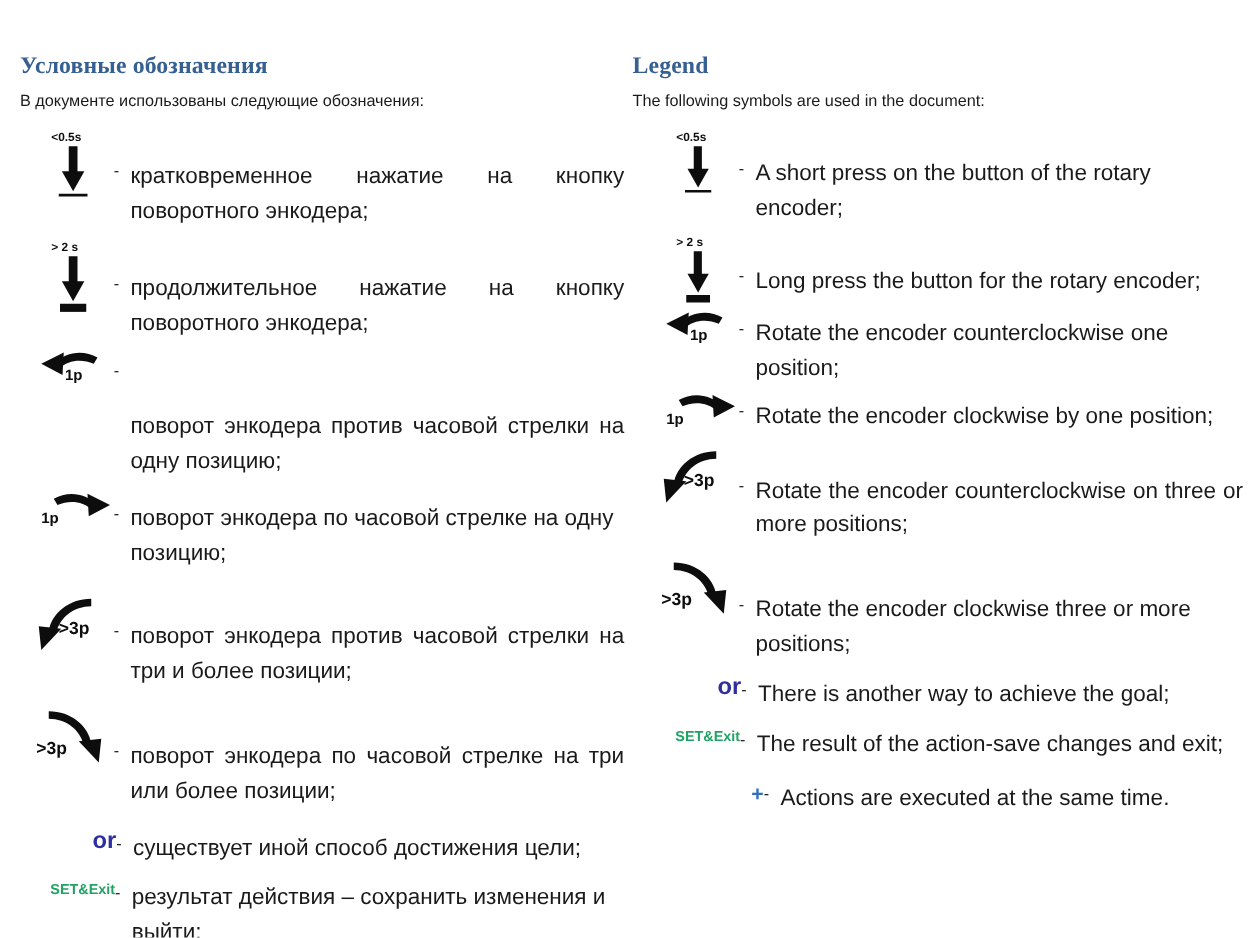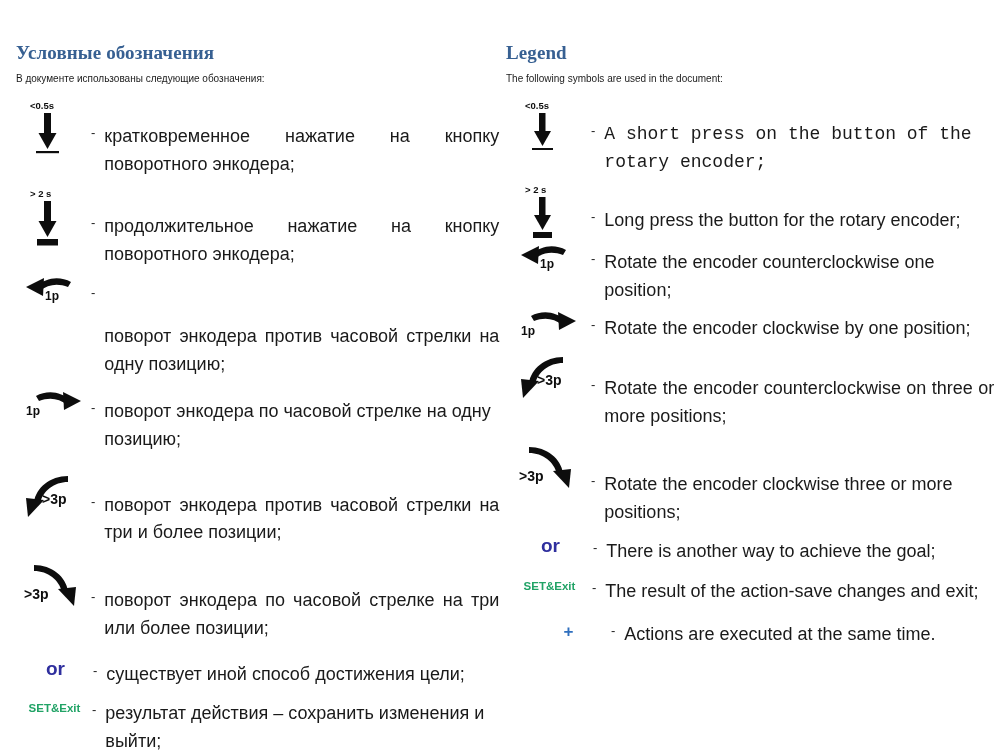--- a/index.html
+++ b/index.html
@@ -29,39 +29,39 @@
   .heading {
     font-family: "Liberation Serif", serif;
     font-weight: bold;
     font-size: 19px;
     color: #376092;
     letter-spacing: 0.1px;
     margin: 0 0 9px 0;
     line-height: 1.1;
   }
   .intro {
-    font-size: 10px;
+    font-size: 13px;
     color: #1a1a1a;
     margin: 0 0 14px 0;
     line-height: 1.25;
   }
 
   
   .row {
     position: relative;
     display: flex;
     align-items: flex-start;
     width: 100%;
   }
   .sym-cell {
     position: relative;
     flex: 0 0 auto;
     display: flex;
     align-items: flex-start;
-    justify-content: center;
+    justify-content: flex-end;
   }
   .desc-cell {
     flex: 1 1 auto;
     display: flex;
     align-items: flex-start;
   }
   .dash {
     flex: 0 0 auto;
     font-size: 13px;
     color: #1a1a1a;
@@ -254,21 +254,21 @@
           <svg width="52" height="58" viewBox="0 0 52 58">
             <text x="2" y="10" font-family="Liberation Sans, sans-serif" font-size="9.5" font-weight="bold" fill="#0d0d0d">&lt;0.5s</text>
             <rect x="16" y="14" width="6.5" height="22" fill="#0d0d0d"></rect>
             <polygon points="11,32 28,32 19.5,47" fill="#0d0d0d"></polygon>
             <rect x="9" y="49" width="21" height="2" fill="#0d0d0d"></rect>
           </svg>
         </div>
       </div>
       <div class="desc-cell" style="padding-top:22px;">
         <div class="dash">-</div>
-        <div class="desc" style="width:390px;font-family:Liberation Mono, monospace;">A short press on the button of the rotary encoder;</div>
+        <div class="desc" style="width:390px;">A short press on the button of the rotary encoder;</div>
       </div>
     </div>
 
     <div class="row" style="margin-top:6px;">
       <div class="sym-cell" style="width:85px;">
         <div class="sym">
           <svg width="52" height="58" viewBox="0 0 52 58">
             <text x="2" y="10" font-family="Liberation Sans, sans-serif" font-size="9.5" font-weight="bold" fill="#0d0d0d">&gt; 2 s</text>
             <rect x="16" y="14" width="6.5" height="22" fill="#0d0d0d"></rect>
             <polygon points="11,32 28,32 19.5,47" fill="#0d0d0d"></polygon>

